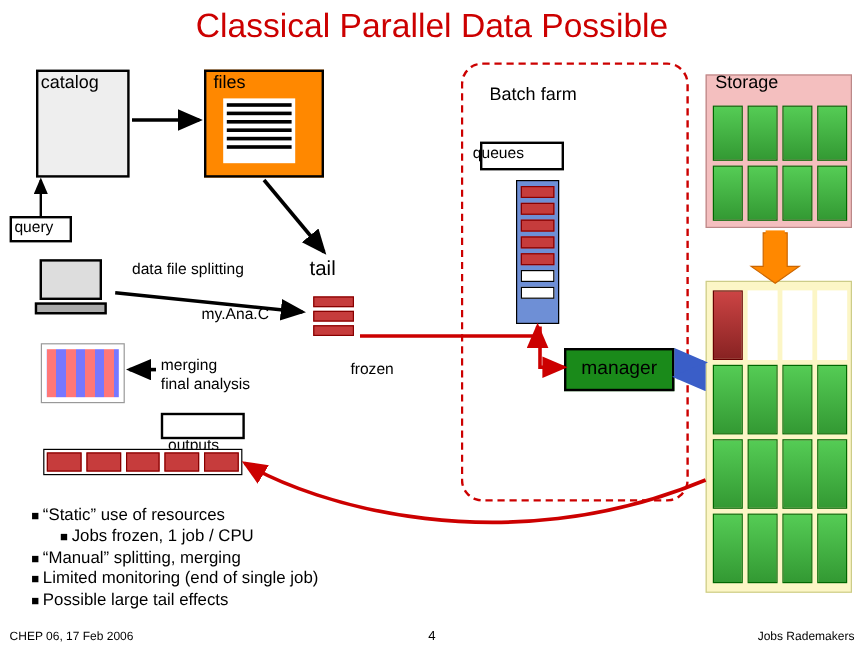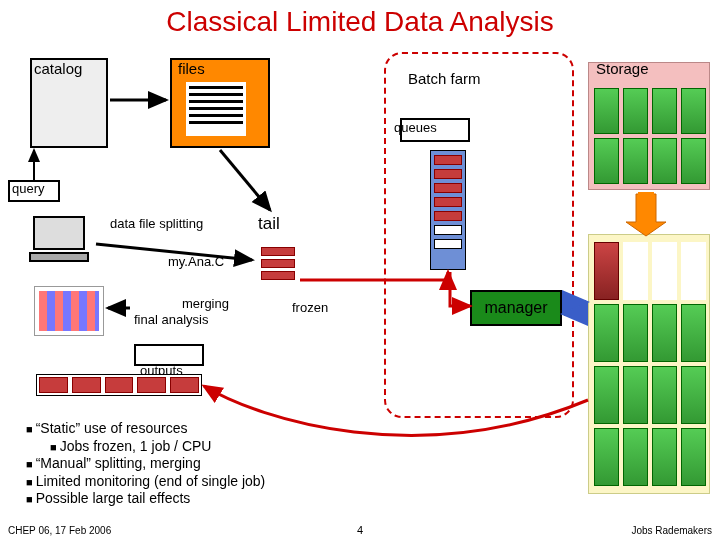--- a/index.html
+++ b/index.html
@@ -12,21 +12,21 @@
   .footer-l { position: absolute; bottom: 4px; left: 8px; font-size: 10px; }
   .footer-r { position: absolute; bottom: 4px; right: 8px; font-size: 10px; }
   .pagenum { position: absolute; bottom: 4px; left: 50%; transform: translateX(-50%); font-size: 11px; }
   .bullets { position: absolute; left: 26px; top: 420px; font-size: 14px; line-height: 1.25; }
   .bullets div::before { content: "■ "; color: #000; font-size: 11px; }
   .indent { margin-left: 24px; }
 </style>
 </head>
 <body>
 
-<div class="title">Classical Limited Data Analysis</div>
+<div class="title">Classical Parallel Data Possible</div>
 
 <div class="box" style="left:30px; top:58px; width:78px; height:90px; background:#eee;"></div>
 <div class="label" style="left:34px; top:60px;">catalog</div>
 
 <div class="box" style="left:170px; top:58px; width:100px; height:90px; background:#ff8800;">
   <div style="position:absolute; left:14px; top:22px; width:60px; height:54px; background:#fff;">
     <div style="border-top:3px solid #000; margin:4px 3px 0 3px;"></div>
     <div style="border-top:3px solid #000; margin:4px 3px 0 3px;"></div>
     <div style="border-top:3px solid #000; margin:4px 3px 0 3px;"></div>
     <div style="border-top:3px solid #000; margin:4px 3px 0 3px;"></div>
@@ -98,21 +98,21 @@
   <div style="width:60px;height:10px;border:2px solid #000;background:#aaa;margin:2px auto 0;"></div>
 </div>
 
 <div style="position:absolute; left:34px; top:286px; width:70px; height:50px; border:1px solid #999;">
   <div style="width:60px;height:40px;margin:4px;background:repeating-linear-gradient(90deg,#f77 0 8px,#77f 8px 16px);"></div>
 </div>
 
 <div class="label small" style="left:110px; top:216px;">data file splitting</div>
 <div class="label" style="left:258px; top:214px; font-size:17px;">tail</div>
 <div class="label small" style="left:168px; top:254px;">my.Ana.C</div>
-<div class="label small" style="left:134px; top:296px;margin-left:48px;">merging</div>
+<div class="label small" style="left:134px; top:296px;">merging</div>
 <div class="label small" style="left:134px; top:312px;">final analysis</div>
 <div class="label small" style="left:292px; top:300px;">frozen</div>
 
 <div style="position:absolute; left:258px; top:244px; width:40px;">
   <div style="background:#c63c3c;border:1px solid #800;height:9px;margin:3px;"></div>
   <div style="background:#c63c3c;border:1px solid #800;height:9px;margin:3px;"></div>
   <div style="background:#c63c3c;border:1px solid #800;height:9px;margin:3px;"></div>
 </div>
 
 <div class="box" style="left:134px; top:344px; width:70px; height:22px;"></div>

